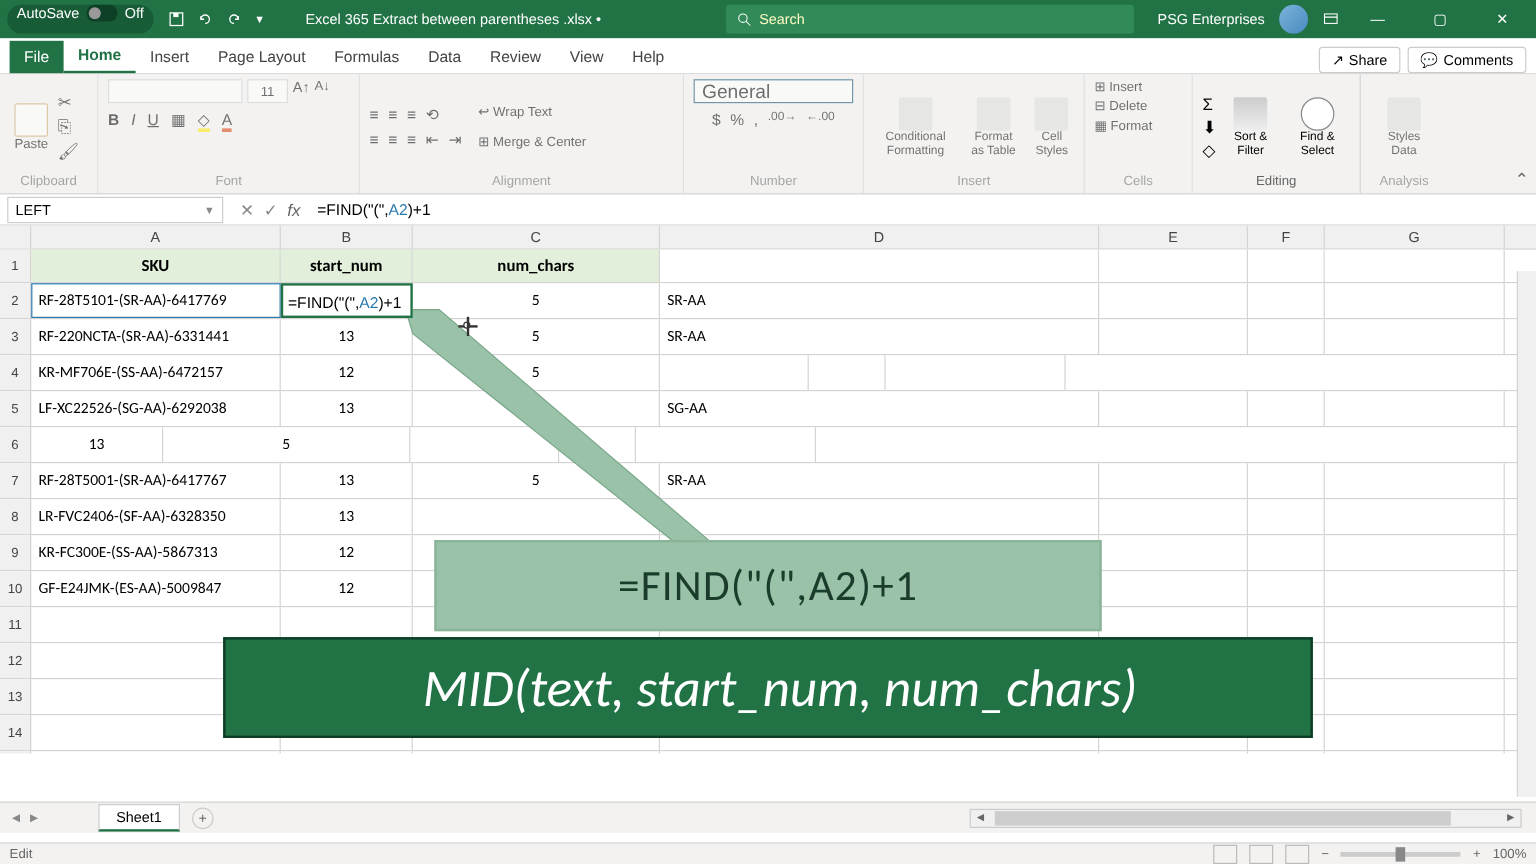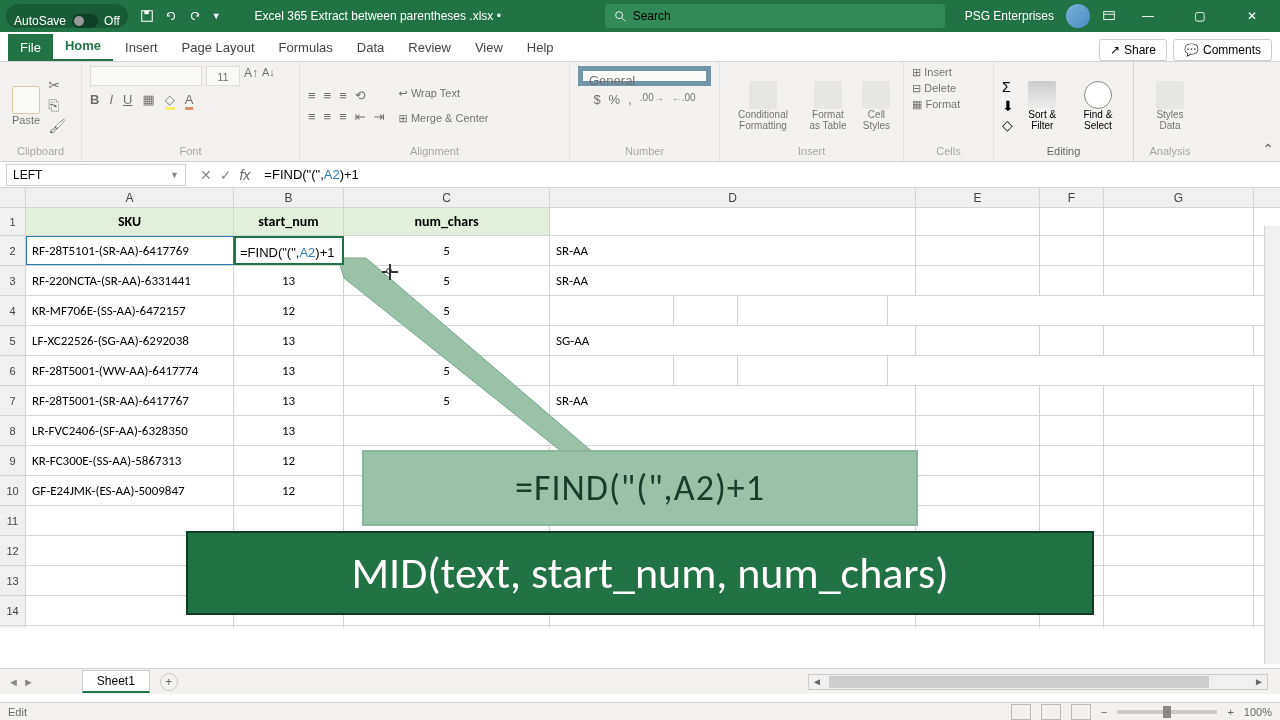--- a/index.html
+++ b/index.html
@@ -1,20 +1,20 @@
 <!DOCTYPE html>
 <html><head>
 <meta charset="utf-8">
 <style>
 * { margin: 0; padding: 0; box-sizing: border-box; font-family: 'Segoe UI', Arial, sans-serif; }
 body { width: 1280px; height: 720px; background: #fff; overflow: hidden; position: relative; }
 
 
 .title-bar { height: 32px; background: #217346; display: flex; align-items: center; color: #fff; font-size: 12px; }
-.autosave { background: #185c37; height: 24px; margin-left: 6px; display: flex; align-items: flex-end; padding: 0 8px; border-radius: 12px; gap: 6px; }
+.autosave { background: #185c37; height: 24px; margin-left: 6px; display: flex; align-items: flex-start; padding: 0 8px; border-radius: 12px; gap: 6px; }
 .toggle { width: 26px; height: 14px; background: #0d4027; border-radius: 7px; position: relative; }
 .toggle::after { content: ''; position: absolute; width: 10px; height: 10px; background: #999; border-radius: 50%; top: 2px; left: 2px; }
 .qat { display: flex; gap: 10px; margin-left: 12px; align-items: center; }
 .file-name { flex: 1; text-align: center; margin-left: -50px; }
 .search-box { width: 340px; height: 24px; background: #318a57; border-radius: 3px; display: flex; align-items: center; padding: 0 8px; gap: 6px; margin: 0 20px; }
 .user-area { display: flex; align-items: center; gap: 12px; margin-right: 8px; }
 .avatar { width: 24px; height: 24px; border-radius: 50%; background: linear-gradient(135deg, #7bb3d9, #4a8bc2); }
 .win-btn { width: 40px; height: 32px; display: flex; align-items: center; justify-content: center; }
 
 
@@ -64,21 +64,21 @@
 .cursor-cross::before, .cursor-cross::after { content: ''; position: absolute; background: #333; }
 .cursor-cross::before { width: 16px; height: 1.5px; top: 7px; left: 0; }
 .cursor-cross::after { width: 1.5px; height: 16px; top: 0; left: 7px; }
 .cursor-cross .circ { position: absolute; width: 6px; height: 6px; border: 1px solid #333; border-radius: 50%; top: 4px; left: 4px; background: #fff; }
 
 
 .callout-arrow { position: absolute; left: 336px; top: 66px; width: 280px; height: 230px; z-index: 4; pointer-events: none; }
 
 
 .callout1 { position: absolute; left: 362px; top: 450px; width: 556px; height: 76px; background: #99c2a8; border: 2px solid #8ab599; display: flex; align-items: center; justify-content: center; font-size: 36px; letter-spacing: 1px; color: #1a3d2b; z-index: 20; font-family: Calibri, sans-serif; }
-.callout2 { position: absolute; left: 186px; top: 531px; width: 908px; height: 84px; background: #217346; border: 2px solid #0d3d24; display: flex; align-items: center; justify-content: center; font-size: 44px; color: #fff; z-index: 20; font-family: Calibri, sans-serif; padding-left: 20px; }
+.callout2 { position: absolute; left: 186px; top: 531px; width: 908px; height: 84px; background: #217346; border: 2px solid #0d3d24; display: flex; align-items: center; justify-content: center; font-size: 44px; color: #fff; z-index: 20; font-family: Calibri, sans-serif; padding-left: 20px; font-style: italic; }
 
 
 .sheet-bar { position: absolute; bottom: 26px; left: 0; right: 0; height: 26px; background: #f3f2f1; border-top: 1px solid #d4d4d4; display: flex; align-items: center; }
 .sheet-nav { display: flex; gap: 4px; padding: 0 8px; color: #888; font-size: 11px; }
 .sheet-tab { background: #fff; border: 1px solid #ccc; border-bottom: 2px solid #217346; padding: 3px 14px; font-size: 12px; margin-left: 40px; }
 .sheet-add { margin-left: 10px; width: 18px; height: 18px; border: 1px solid #ccc; border-radius: 50%; text-align: center; font-size: 12px; line-height: 16px; color: #666; }
 .hscroll { margin-left: auto; width: 460px; height: 16px; background: #f0f0f0; border: 1px solid #ccc; display: flex; align-items: center; margin-right: 12px; }
 .hscroll-thumb { width: 380px; height: 12px; background: #cdcdcd; margin-left: 4px; }
 .hscroll-btn { width: 16px; text-align: center; font-size: 10px; color: #666; }
 
@@ -116,21 +116,21 @@
         <path d="M12 5 L12 8 L9 8" fill="none" stroke="#fff" stroke-width="1.3"></path>
       </svg>
     <span style="font-size:9px;">▼</span>
   </div>
   <div class="file-name">Excel 365  Extract  between parentheses .xlsx  •</div>
   <div class="search-box">
     <svg class="icon-sml" viewBox="0 0 16 16">
         <circle cx="7" cy="7" r="4" fill="none" stroke="#fff"></circle>
         <line x1="10" y1="10" x2="14" y2="14" stroke="#fff"></line>
       </svg>
-    <span style="color:#000000;">Search</span>
+    <span style="color:#fef9c3;">Search</span>
   </div>
   <div class="user-area">
     <span>PSG Enterprises</span>
     <div class="avatar"></div>
     <svg class="icon-sml" viewBox="0 0 16 16">
         <rect x="2" y="3" width="12" height="9" fill="none" stroke="#fff"></rect>
         <line x1="2" y1="6" x2="14" y2="6" stroke="#fff"></line>
       </svg>
     <div class="win-btn">—</div>
     <div class="win-btn">▢</div>
@@ -207,21 +207,21 @@
       </div>
       <div style="display:flex;flex-direction:column;gap:12px;margin-left:10px;font-size:11px;">
         <div>↩ <span>Wrap Text</span></div>
         <div>⊞ <span>Merge &amp; Center</span></div>
       </div>
     </div>
     <div class="rib-label">Alignment</div>
   </div>
   <div class="rib-group" style="width:150px;">
     <div class="rib-content" style="flex-direction:column;gap:6px;align-items:stretch;">
-      <div style="height:20px;border:5px solid #0c4a6e;background:#fff;font-size:13px;padding:2px 6px;">General</div>
+      <div style="height:20px;border:1px solid #0c4a6e;background:#fff;font-size:16px;padding:2px 6px;">General</div>
       <div style="display:flex;gap:8px;font-size:13px;justify-content:center;">
         <span>$</span>
         <span>%</span>
         <span>,</span>
         <span style="font-size:10px;">.00→</span>
         <span style="font-size:10px;">←.00</span>
       </div>
     </div>
     <div class="rib-label">Number</div>
   </div>
@@ -352,21 +352,20 @@
     <div class="cell col-A">LF-XC22526-(SG-AA)-6292038</div>
     <div class="cell col-B center">13</div>
     <div class="cell col-C center">5</div>
     <div class="cell col-D">SG-AA</div>
     <div class="cell col-E"></div>
     <div class="cell col-F"></div>
     <div class="cell col-G"></div>
       </div>
       <div class="grid-row">
     <div class="row-h">6</div>
-    <div class="cell col-A">RF-28T5001-(WW-AA)-6417774</div>
     <div class="cell col-B center">13</div>
     <div class="cell col-C center">5</div>
     <div class="cell col-E"></div>
     <div class="cell col-F"></div>
     <div class="cell col-G"></div>
       </div>
       <div class="grid-row">
     <div class="row-h">7</div>
     <div class="cell col-A">RF-28T5001-(SR-AA)-6417767</div>
     <div class="cell col-B center">13</div>

